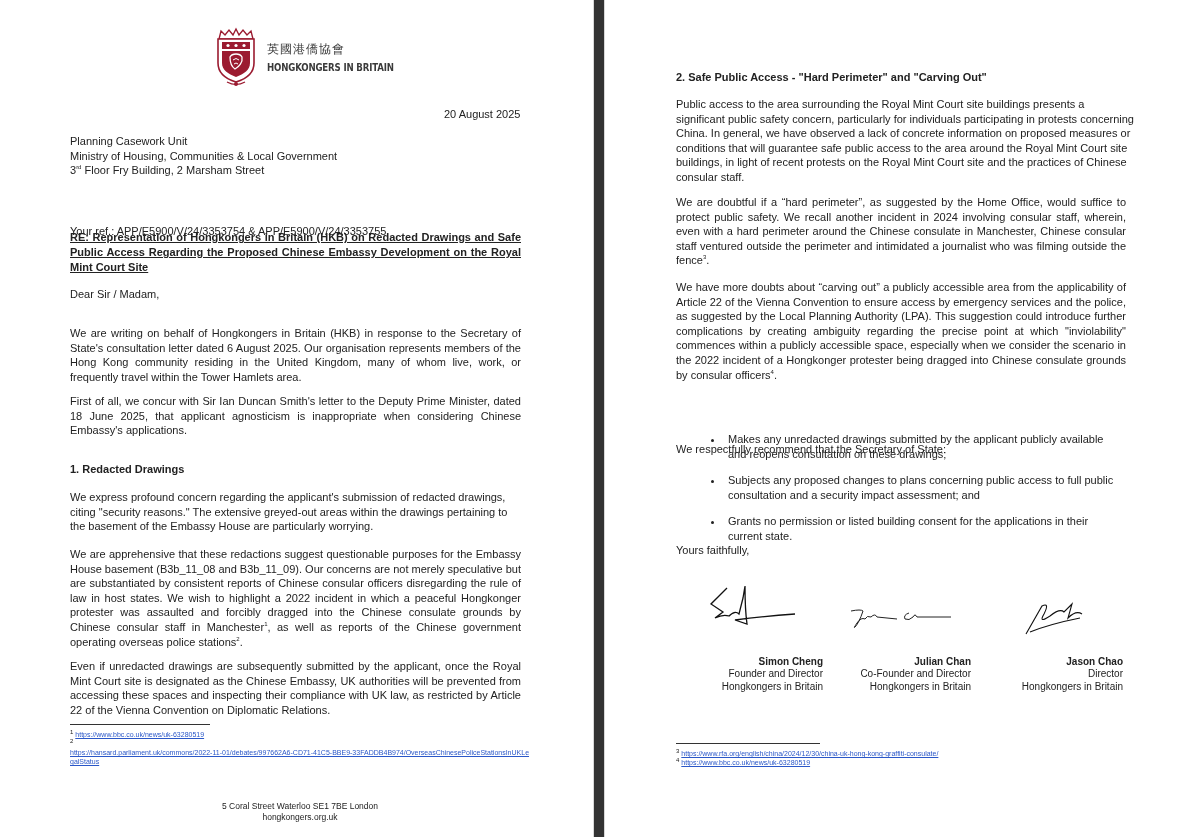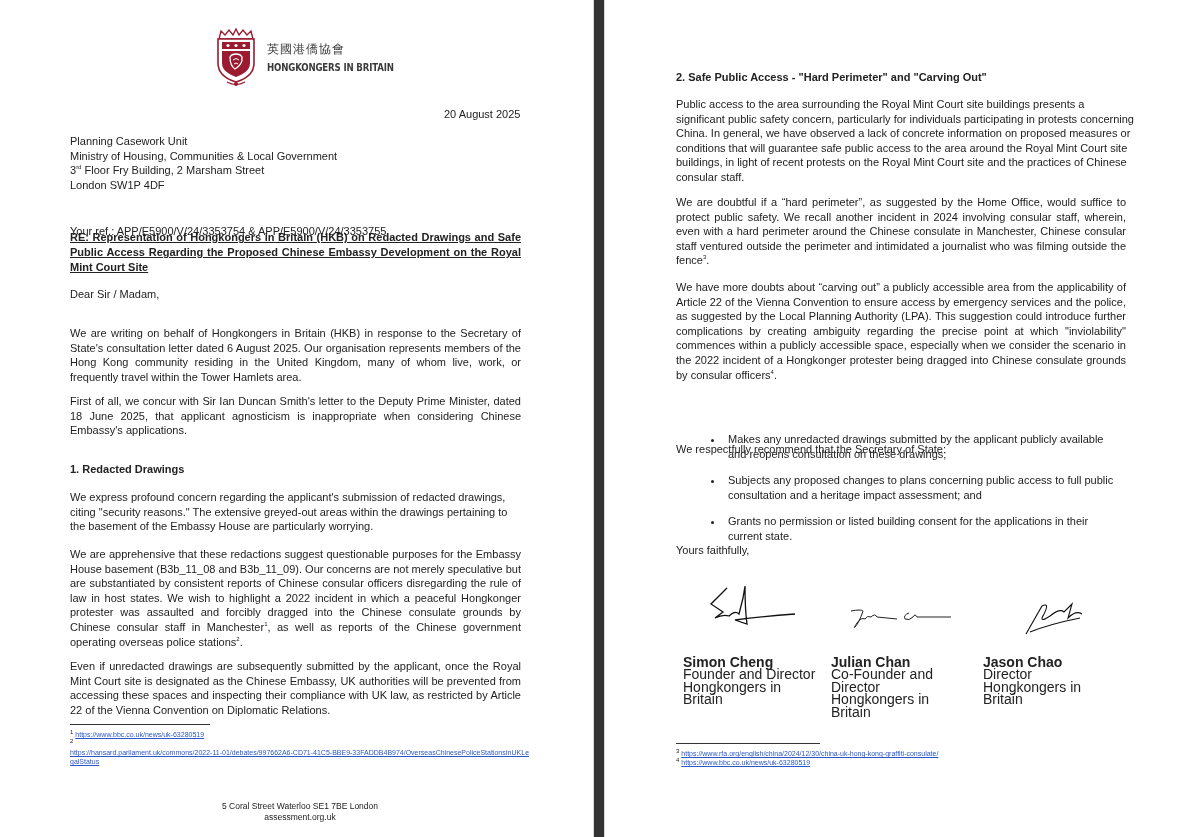--- a/index.html
+++ b/index.html
@@ -35,21 +35,21 @@
   .logo-cn { font-size: 12px; color: #3a3a3a; letter-spacing: 1px; font-family: "DejaVu Sans", sans-serif; }
   .logo-en { font-size: 10.5px; font-weight: bold; color: #3a3a3a; letter-spacing: -0.2px; margin-top: 3px; font-family: "DejaVu Sans", sans-serif; transform: scaleX(0.82); transform-origin: left; }
 
   .fn-rule { position: absolute; height: 1px; background: #333; }
   .fn { font-size: 7px; line-height: 9px; color: #222; }
   .fn a { color: #2a57c8; text-decoration: underline; }
 
   ul.recs { margin: 0; padding-left: 36px; }
   ul.recs li { margin: 12px; padding-left: 4px; }
 
-  .sig-block { position: absolute; text-align: left; font-size: 14px; line-height: 12.4px; color: #222; width: 140px; }
+  .sig-block { position: absolute; text-align: right; font-size: 10px; line-height: 12.4px; color: #222; width: 140px; }
   .sig-block .name { font-weight: bold; }
   .sig { position: absolute; }
 </style>
 </head>
 <body>
 
 <div class="page" id="page-left">
 
   <div class="logo">
     <svg viewBox="0 0 46 60">
@@ -70,21 +70,20 @@
       <div class="logo-en">HONGKONGERS IN BRITAIN</div>
     </div>
   </div>
 
   <div class="abs txt" style="left:444px; top:107px;">20 August 2025</div>
 
   <div class="abs txt" style="left:70px; top:134px; width:420px;">
     <div>Planning Casework Unit</div>
     <div>Ministry of Housing, Communities &amp; Local Government</div>
     <div><span>3</span><sup>rd</sup><span> Floor Fry Building, 2 Marsham Street</span></div>
-    <div>London SW1P 4DF</div>
   </div>
 
   <div class="abs txt" style="left:70px; top:204px; width:450px;margin-top:20px;">Your ref.: APP/E5900/V/24/3353754 &amp; APP/E5900/V/24/3353755</div>
 
   <div class="abs txt bold just" style="left:70px; top:230px; width:451px; line-height:15px;text-decoration:underline;">RE: Representation of Hongkongers in Britain (HKB) on Redacted Drawings and Safe Public Access Regarding the Proposed Chinese Embassy Development on the Royal Mint Court Site</div>
 
   <div class="abs txt" style="left:70px; top:287px;">Dear Sir / Madam,</div>
 
   <div class="abs txt just" style="left:70px; top:326px; width:451px;">We are writing on behalf of Hongkongers in Britain (HKB) in response to the Secretary of State's consultation letter dated 6 August 2025.  Our organisation represents members of the Hong Kong community residing in the United Kingdom, many of whom live, work, or frequently travel within the Tower Hamlets area.</div>
   <div class="abs txt just" style="left:70px; top:394px; width:451px;">First of all, we concur with Sir Ian Duncan Smith's letter to the Deputy Prime Minister, dated 18 June 2025, that applicant agnosticism is inappropriate when considering Chinese Embassy's applications.</div>
@@ -98,42 +97,42 @@
   <div class="abs txt just" style="left:70px; top:659px; width:451px;">Even if unredacted drawings are subsequently submitted by the applicant, once the Royal Mint Court site is designated as the Chinese Embassy, UK authorities will be prevented from accessing these spaces and inspecting their compliance with UK law, as restricted by Article 22 of the Vienna Convention on Diplomatic Relations.</div>
 
   <div class="fn-rule" style="left:70px; top:724px; width:140px;"></div>
   <div class="abs fn" style="left:70px; top:730px; width:460px;">
     <div><sup>1</sup> <a>https://www.bbc.co.uk/news/uk-63280519</a></div>
     <div><sup>2</sup><br><a style="word-break:break-all;">https://hansard.parliament.uk/commons/2022-11-01/debates/997662A6-CD71-41C5-BBE9-33FADDB4B974/OverseasChinesePoliceStationsInUKLegalStatus</a></div>
   </div>
 
   <div class="abs txt" style="left:150px; top:801px; width:300px; text-align:center; font-size:8.5px; line-height:11px;">
     <div>5 Coral Street Waterloo SE1 7BE London</div>
-    <div>assessment.org.uk</div>
+    <div>hongkongers.org.uk</div>
   </div>
 </div>
 
 <div class="divider"></div>
 
 <div class="page" id="page-right">
 
   <div class="abs txt bold" style="left:71px; top:70px;">2. Safe Public Access - "Hard Perimeter" and "Carving Out"</div>
 
   <div class="abs txt" style="left:71px; top:97px; width:460px;">Public access to the area surrounding the Royal Mint Court site buildings presents a significant public safety concern, particularly for individuals participating in protests concerning China.  In general, we have observed a lack of concrete information on proposed measures or conditions that will guarantee safe public access to the area around the Royal Mint Court site buildings, in light of recent protests on the Royal Mint Court site and the practices of Chinese consular staff.</div>
 
   <div class="abs txt just" style="left:71px; top:195px; width:450px;"><span>We are doubtful if a “hard perimeter”, as suggested by the Home Office, would suffice to protect public safety.  We recall another incident in 2024 involving consular staff, wherein, even with a hard perimeter around the Chinese consulate in Manchester, Chinese consular staff ventured outside the perimeter and intimidated a journalist who was filming outside the fence</span><sup>3</sup><span>.</span></div>
 
   <div class="abs txt just" style="left:71px; top:280px; width:450px;"><span>We have more doubts about “carving out” a publicly accessible area from the applicability of Article 22 of the Vienna Convention to ensure access by emergency services and the police, as suggested by the Local Planning Authority (LPA).  This suggestion could introduce further complications by creating ambiguity regarding the precise point at which "inviolability" commences within a publicly accessible space, especially when we consider the scenario in the 2022 incident of a Hongkonger protester being dragged into Chinese consulate grounds by consular officers</span><sup>4</sup><span>.</span></div>
 
   <div class="abs txt" style="left:71px; top:394px;margin-top:48px;">We respectfully recommend that the Secretary of State:</div>
 
   <div class="abs txt" style="left:71px; top:420px; width:450px;">
     <ul class="recs">
       <li>Makes any unredacted drawings submitted by the applicant publicly available and reopens consultation on these drawings;</li>
-      <li>Subjects any proposed changes to plans concerning public access to full public consultation and a heritage impact assessment; and</li>
+      <li>Subjects any proposed changes to plans concerning public access to full public consultation and a security impact assessment; and</li>
       <li>Grants no permission or listed building consent for the applications in their current state.</li>
     </ul>
   </div>
 
   <div class="abs txt" style="left:71px; top:543px;">Yours faithfully,</div>
 
   <svg class="sig" style="left:100px; top:580px;" width="100" height="50" viewBox="0 0 100 50">
     <path d="M22 8 L6 24 L18 32 L10 38 Q18 34 24 36 Q30 30 34 34 L38 18 L40 6 Q40 30 42 44 L30 40 Q60 36 90 34" fill="none" stroke="#111" stroke-width="1.3"></path>
   </svg>
   <svg class="sig" style="left:242px; top:605px;" width="110" height="30" viewBox="0 0 110 30">

